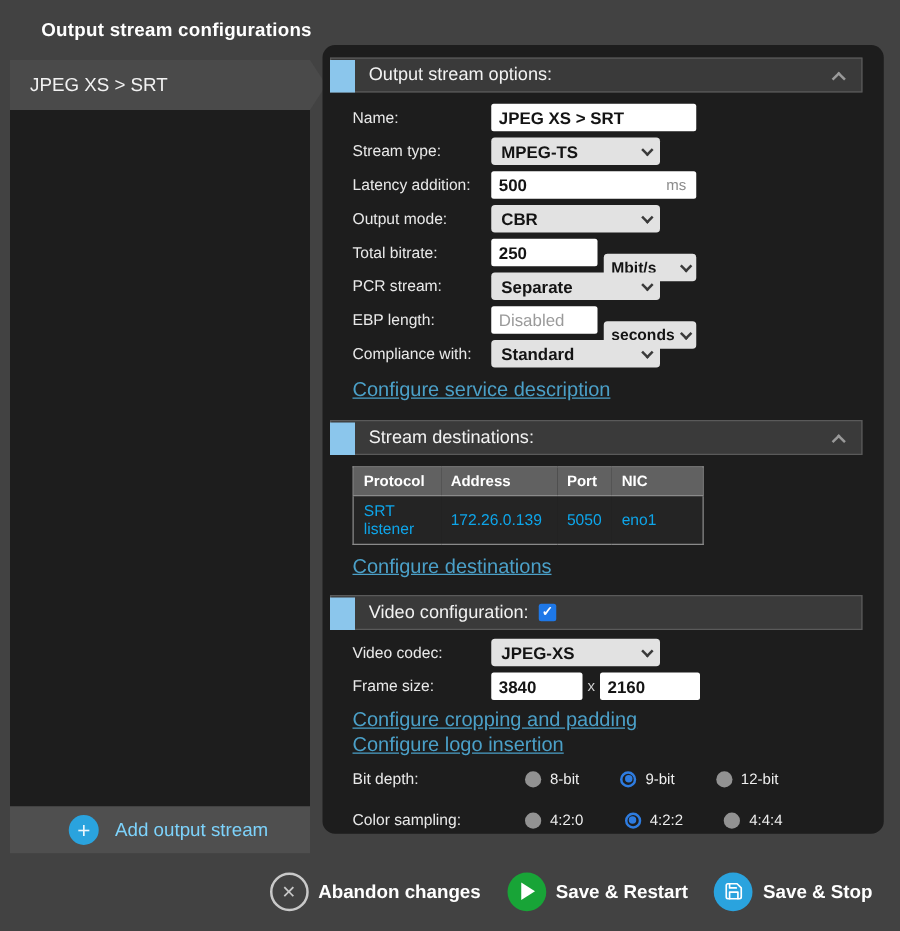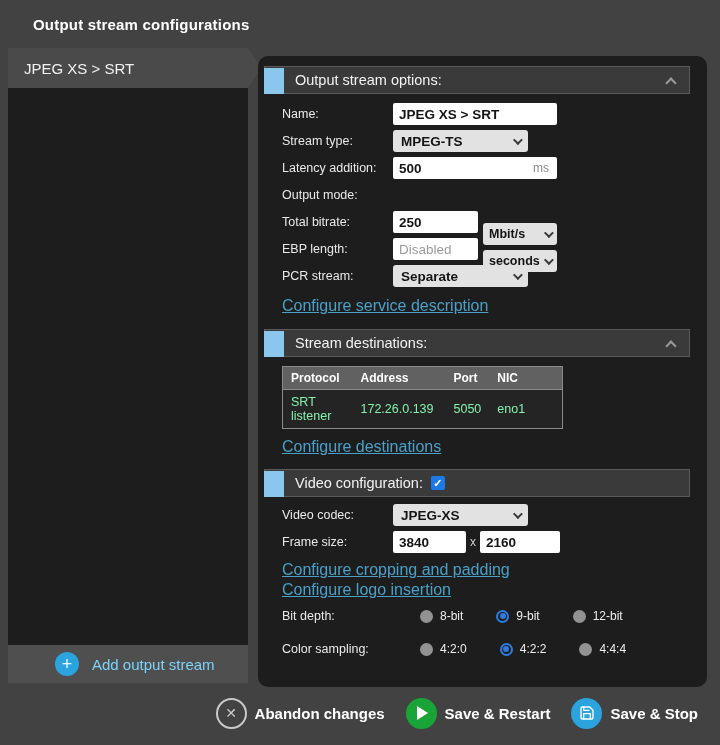--- a/index.html
+++ b/index.html
@@ -21,21 +21,21 @@
   .stream-item { position:relative; height:40px; background:#4a4a4a; display:flex; align-items:center; padding-left:16px; font-size:15px; color:#f2f2f2; cursor:pointer; }
   .stream-item .sel-arrow { position:absolute; right:-13px; top:0; width:0; height:0;
       border-top:20px solid transparent; border-bottom:20px solid transparent; border-left:13px solid #4a4a4a; }
   .stream-list-empty { flex:1; background:#1d1d1d; }
   .add-stream { height:38px; background:#4f4f4f; display:flex; align-items:center; padding-left:47px; cursor:pointer; }
   .add-circle { width:24px; height:24px; border-radius:50%; background:#2aa3de; color:#eaf6fd; font-size:18px; font-weight:400;
       display:flex; align-items:center; justify-content:center; line-height:1; }
   .add-label { margin-left:13px; font-size:15px; color:#7dd3fc; }
 
   
-  .panel { position:absolute; left:258px; top:56px; width:449px; height:631px; background:#1d1d1d; border-radius:10px; overflow:hidden; }
+  .panel { position:absolute; left:258px; top:36px; width:449px; height:631px; background:#1d1d1d; border-radius:10px; overflow:hidden; }
 
   .sec-header { position:relative; margin:0 17px 0 6px; height:28px; background:#3a3a3a; border:1px solid #5a5a5a;
       display:flex; align-items:center; }
   .sec-header .accent-sq { position:absolute; left:-1px; top:1px; width:20px; height:26px; background:#8bc6ec; }
   .sec-header .sec-label { margin-left:30px; font-size:14.5px; color:#f2f2f2; }
   .sec-header .chev-up { position:absolute; right:14px; top:12px; width:8px; height:8px;
       border-top:2px solid #9a9a9a; border-right:2px solid #9a9a9a; transform:rotate(-45deg); cursor:pointer; }
   .mt10{margin-top:10px;} .mt14{margin-top:14px;} .mt13{margin-top:13px;}
 
   .rows-block { margin-top:9px; }
@@ -55,21 +55,21 @@
   .dd-full { width:135px; } .dd-unit { width:74px; margin-left:5px; font-size:12.5px; padding:0 6px;margin-top:24px; }
   .chev-down { width:7px; height:7px; border-right:2px solid #3a3a3a; border-bottom:2px solid #3a3a3a; transform:rotate(45deg) translateY(-2px); flex:none; }
 
   a.cfg-link { display:inline-block; margin-left:24px; font-size:16px; color:#4ba0c8; text-decoration:underline; line-height:14px; cursor:pointer; }
   .lk1 { margin-top:7px; } .lk2 { margin-top:11px; }
   .lk-indent { margin-left:159px; } .lk3 { margin-top:5px; } .lk4 { margin-top:4px; }
 
   
   table.dest { margin:9px 0 0 24px; border-collapse:collapse; border:1px solid #8a8a8a; }
   table.dest th { background:#616161; color:#fff; font-size:12px; font-weight:700; text-align:left; padding:4px 8px 4px 8px; }
-  table.dest td { background:#242424; color:#86efac; font-size:12.5px; font-weight:400; padding:5px 8px; border-top:1px solid #8a8a8a; }
+  table.dest td { background:#242424; color:#0ea5e9; font-size:12.5px; font-weight:400; padding:5px 8px; border-top:1px solid #8a8a8a; }
   .col-proto{width:70px;} .col-addr{width:93px;} .col-port{width:39px;} .col-nic{width:73px;}
 
   
   .checkbox { width:14px; height:14px; margin-left:8px; background:#1e78e8; border-radius:2px; color:#fff;
       font-size:11px; font-weight:700; display:flex; align-items:center; justify-content:center; cursor:pointer; line-height:1; }
   .frame-x { margin:0 4px 0 4px; font-size:12px; color:#cfcfcf; }
   .w-fs1 { width:73px; } .w-fs2 { width:80px; }
 
   .radio-group { display:flex; align-items:center; gap:33px; margin-left:27px; }
   .radio-opt { display:flex; align-items:center; gap:7px; cursor:pointer;justify-content:flex-end; }
@@ -132,41 +132,52 @@
       </div>
       <div class="row">
         <span class="f-label">Latency addition:</span>
         <span class="unit-wrap">
           <input class="txt" type="text" value="500" style="">
           <span class="unit-inside">ms</span>
         </span>
       </div>
       <div class="row">
         <span class="f-label">Output mode:</span>
+        <div class="dropdown dd-full">
+          <span>CBR</span>
+          <span class="chev-down"></span>
+        </div>
       </div>
       <div class="row">
         <span class="f-label">Total bitrate:</span>
         <input class="txt w-val" type="text" value="250" style="">
         <div class="dropdown dd-unit">
           <span>Mbit/s</span>
           <span class="chev-down"></span>
         </div>
       </div>
       <div class="row">
+        <span class="f-label">PCR stream:</span>
+        <div class="dropdown dd-full">
+          <span>Separate</span>
+          <span class="chev-down"></span>
+        </div>
+      </div>
+      <div class="row">
         <span class="f-label">EBP length:</span>
         <input class="txt w-val" type="text" placeholder="Disabled" style="">
         <div class="dropdown dd-unit">
           <span>seconds</span>
           <span class="chev-down"></span>
         </div>
       </div>
       <div class="row">
-        <span class="f-label">PCR stream:</span>
-        <div class="dropdown dd-full">
-          <span>Separate</span>
+        <span class="f-label">Compliance with:</span>
+        <div class="dropdown dd-full">
+          <span>Standard</span>
           <span class="chev-down"></span>
         </div>
       </div>
     </div>
 
     <a class="cfg-link lk1">Configure service description</a>
 
     
     <div class="sec-header mt14">
       <span class="accent-sq"></span>

